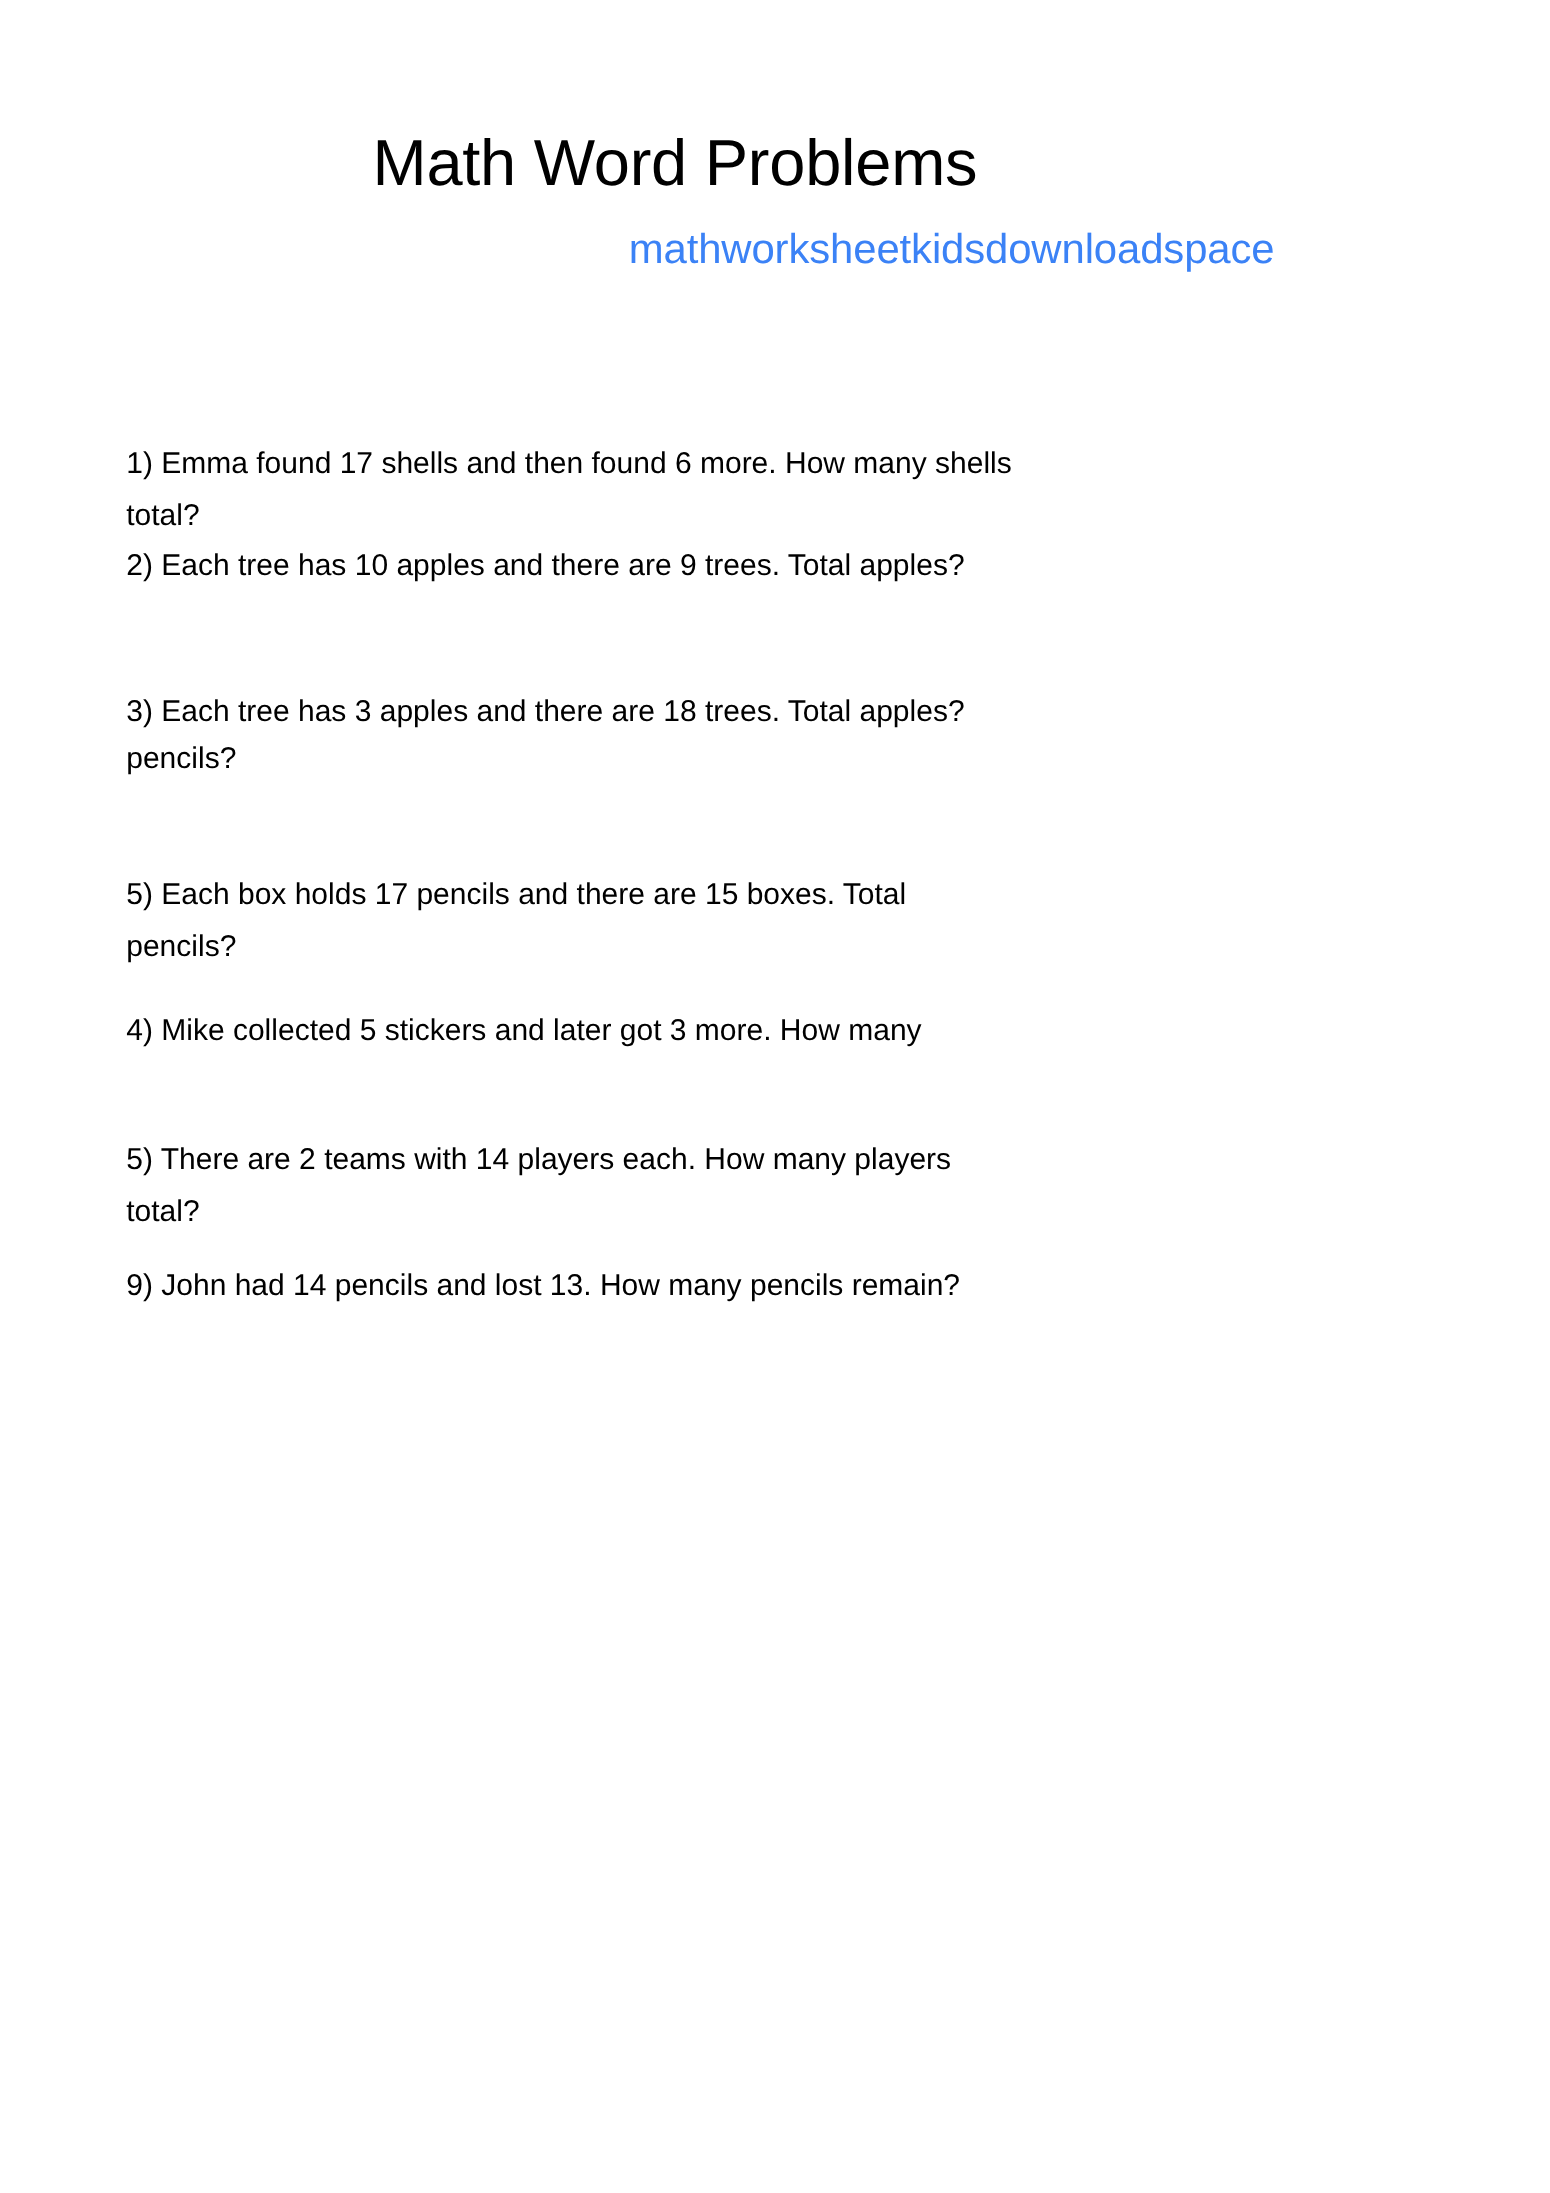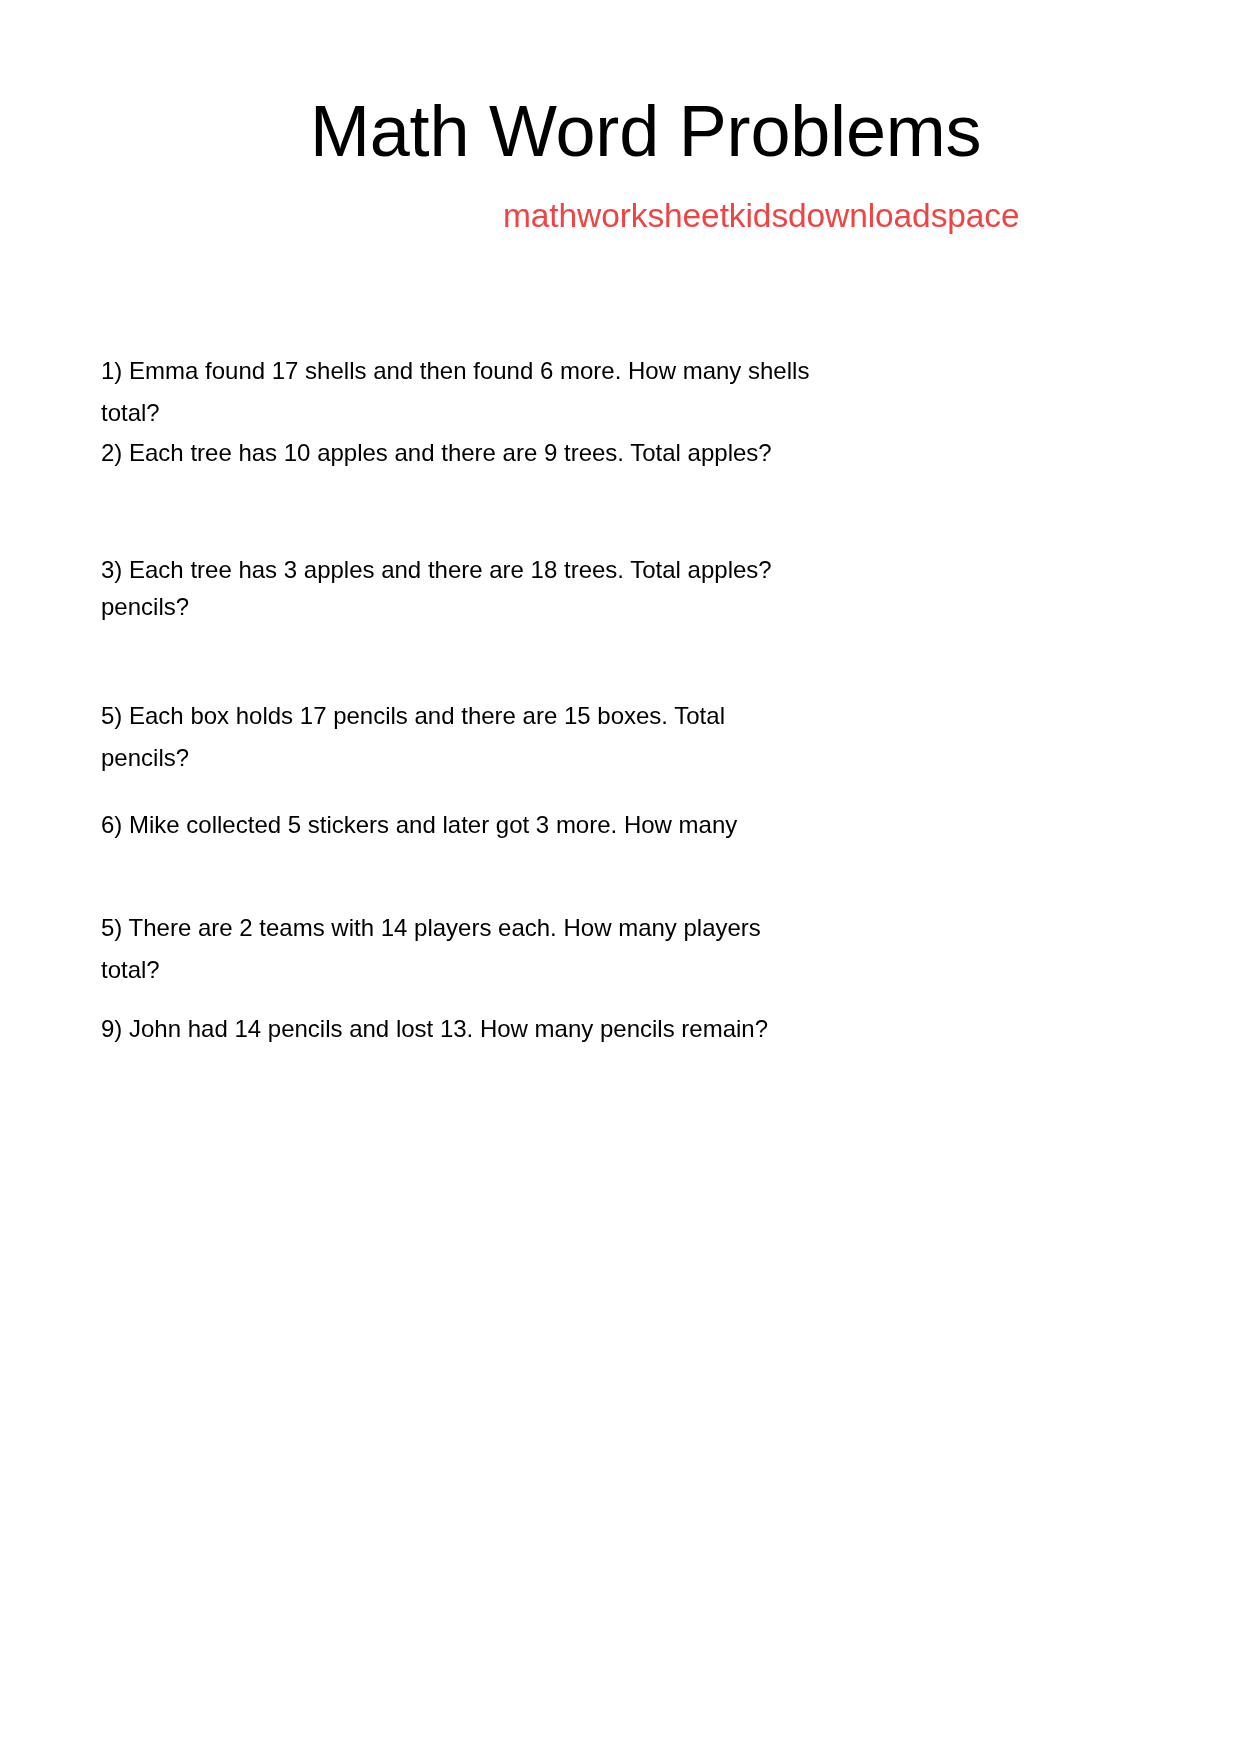--- a/index.html
+++ b/index.html
@@ -10,36 +10,36 @@
     body {
       width: 1240px;
       height: 1754px;
       position: relative;
       overflow: hidden;
       font-family: "Liberation Sans", sans-serif;
       color: #000000;
     }
     .title {
       position: absolute;
-      left: 310px;
+      left: 298px;
       top: 96px;
-      font-size: 72px;
+      font-size: 52px;
       line-height: 70px;
       white-space: nowrap;
       margin: 0;
       font-weight: normal;
       letter-spacing: -0.2px;
     }
     .subtitle {
       position: absolute;
       left: 503px;
-      top: 196px;
+      top: 180px;
       font-size: 33.5px;
       line-height: 40px;
-      color: #ef4444;
+      color: #3b82f6;
       white-space: nowrap;
       letter-spacing: -0.1px;
     }
     .problem {
       position: absolute;
       left: 101px;
       font-size: 24px;
       line-height: 42px;
       white-space: nowrap;
     }
@@ -67,21 +67,21 @@
       <span class="line">3) Each tree has 3 apples and there are 18 trees. Total apples?</span>
     </div>
     <div class="problem" style="top:586px">
       <span class="line">pencils?</span>
     </div>
     <div class="problem" style="top:695px">
       <span class="line">5) Each box holds 17 pencils and there are 15 boxes. Total</span>
       <span class="line">pencils?</span>
     </div>
     <div class="problem" style="top:804px">
-      <span class="line">6) Mike collected 5 stickers and later got 3 more. How many</span>
+      <span class="line">4) Mike collected 5 stickers and later got 3 more. How many</span>
     </div>
     <div class="problem" style="top:907px">
       <span class="line">5) There are 2 teams with 14 players each. How many players</span>
       <span class="line">total?</span>
     </div>
     <div class="problem" style="top:1008px">
       <span class="line">9) John had 14 pencils and lost 13. How many pencils remain?</span>
     </div>
   </div>
 

